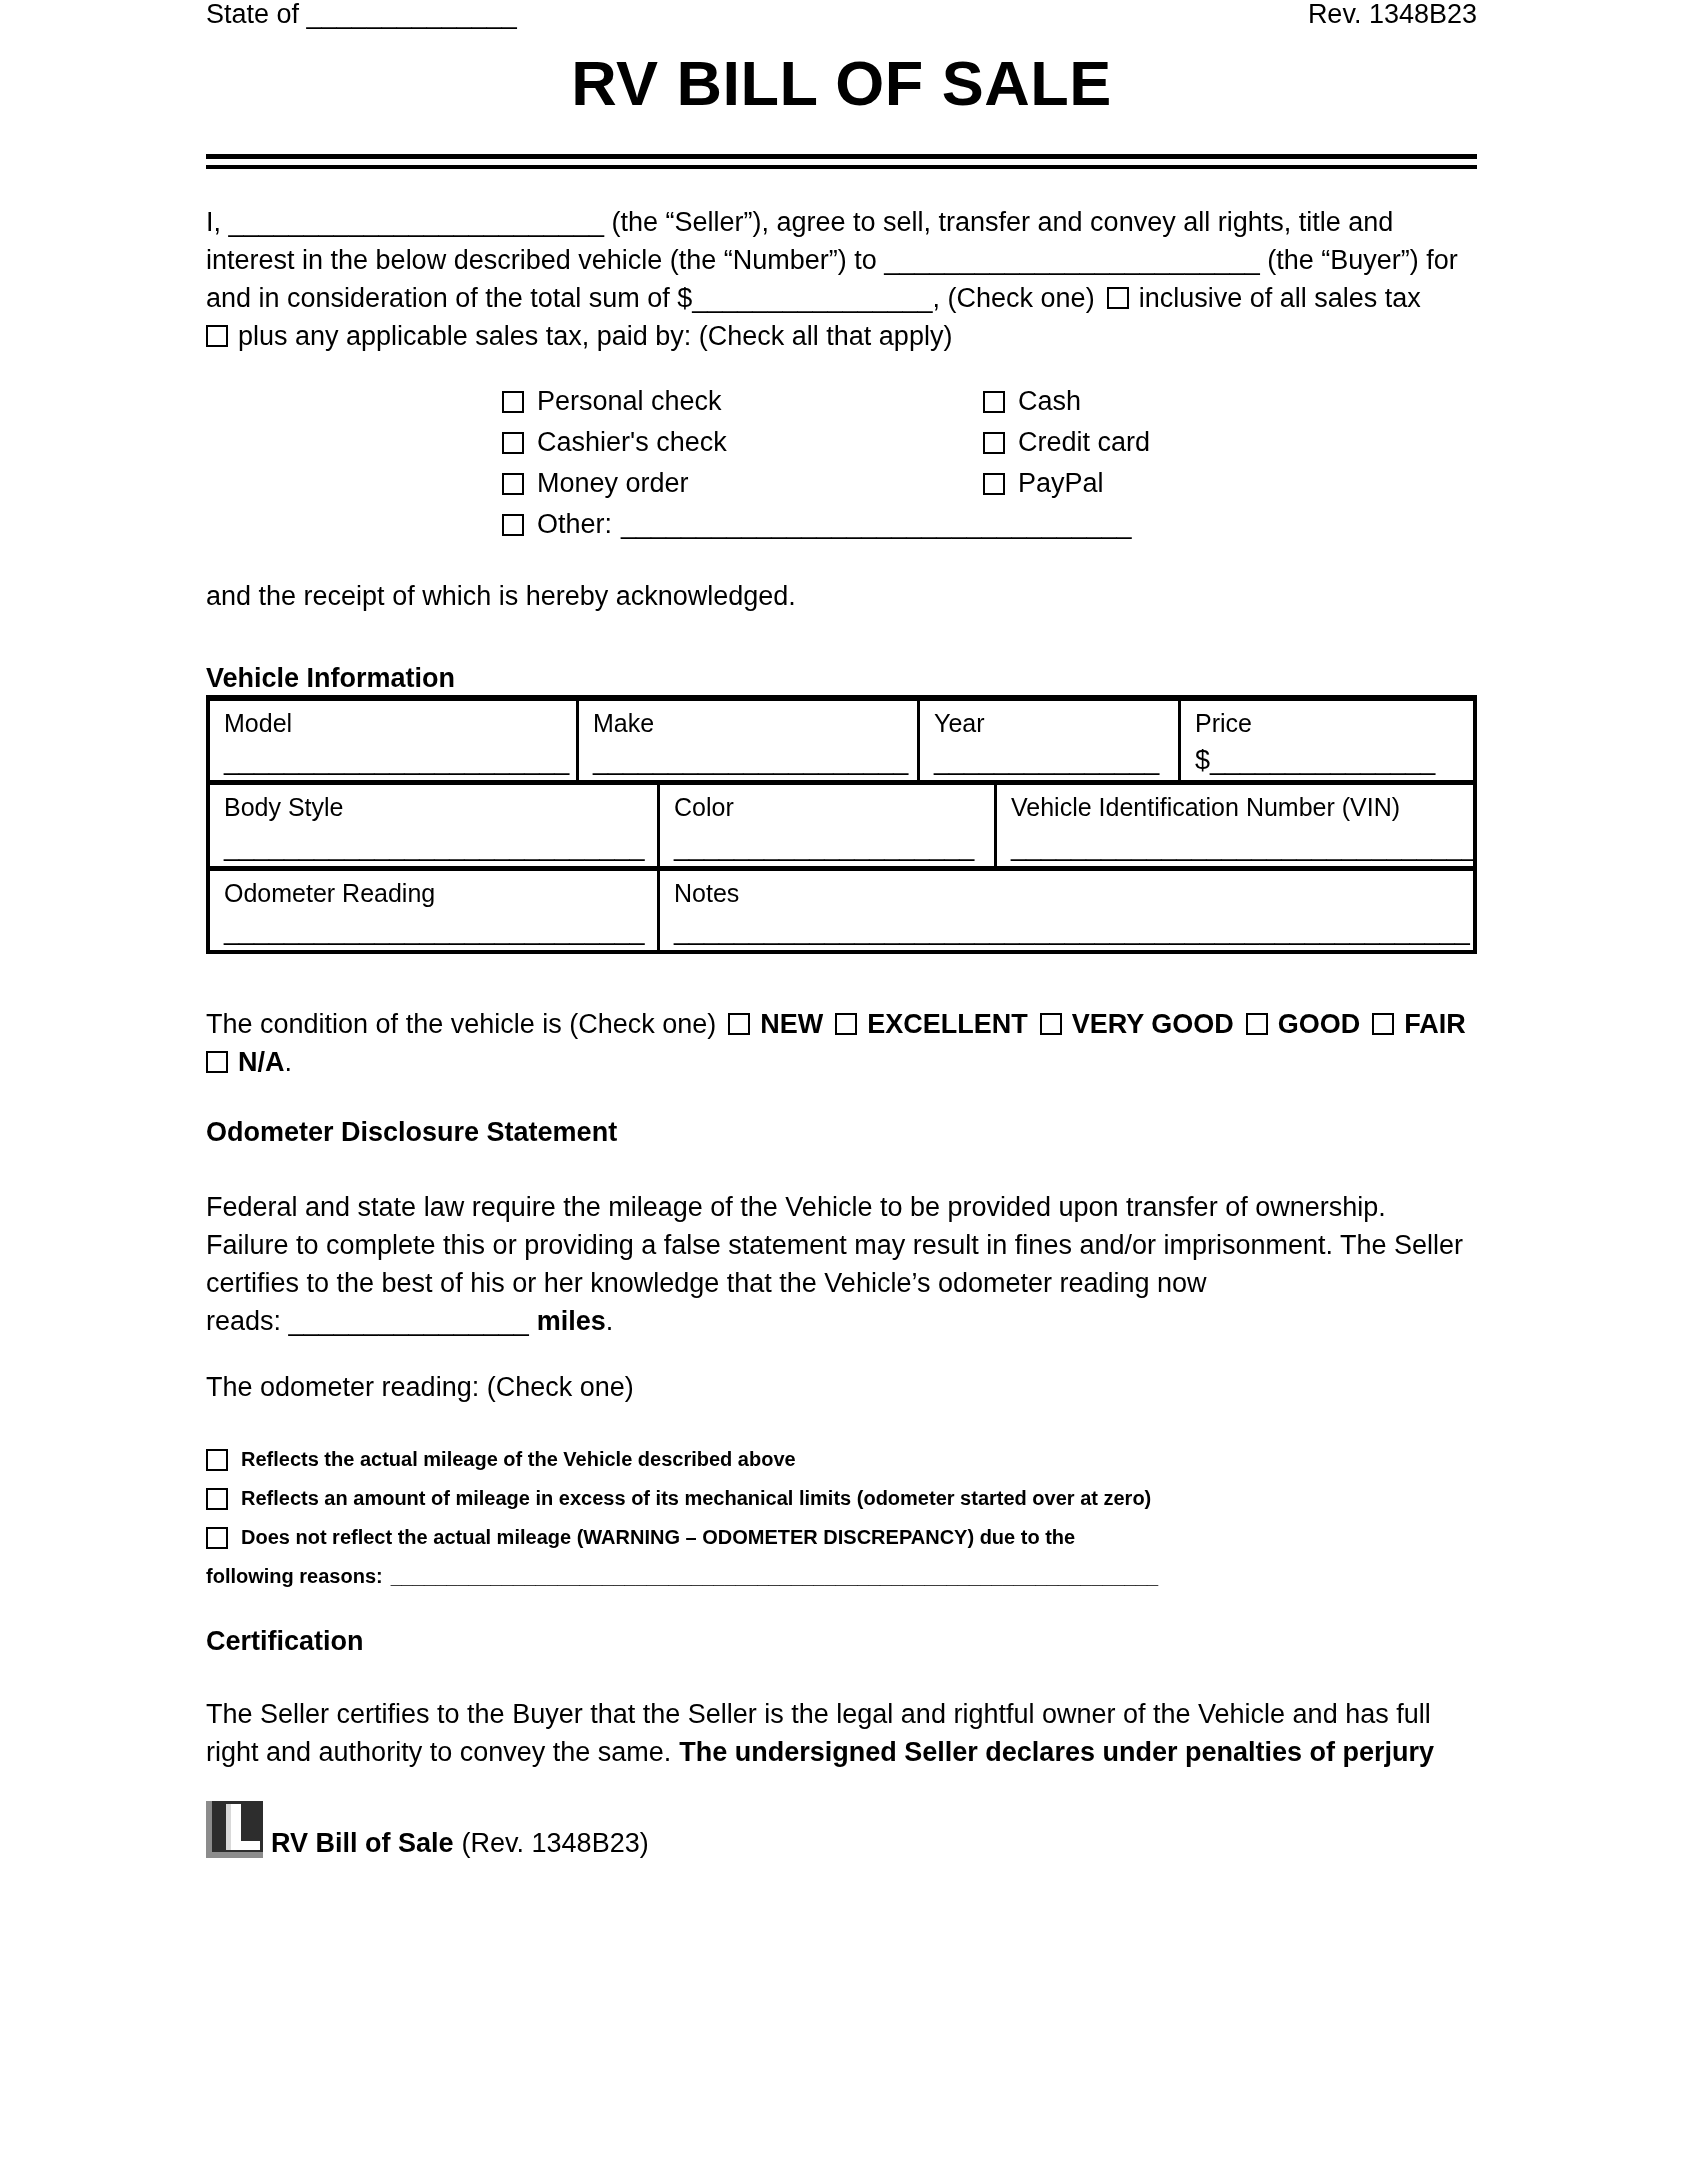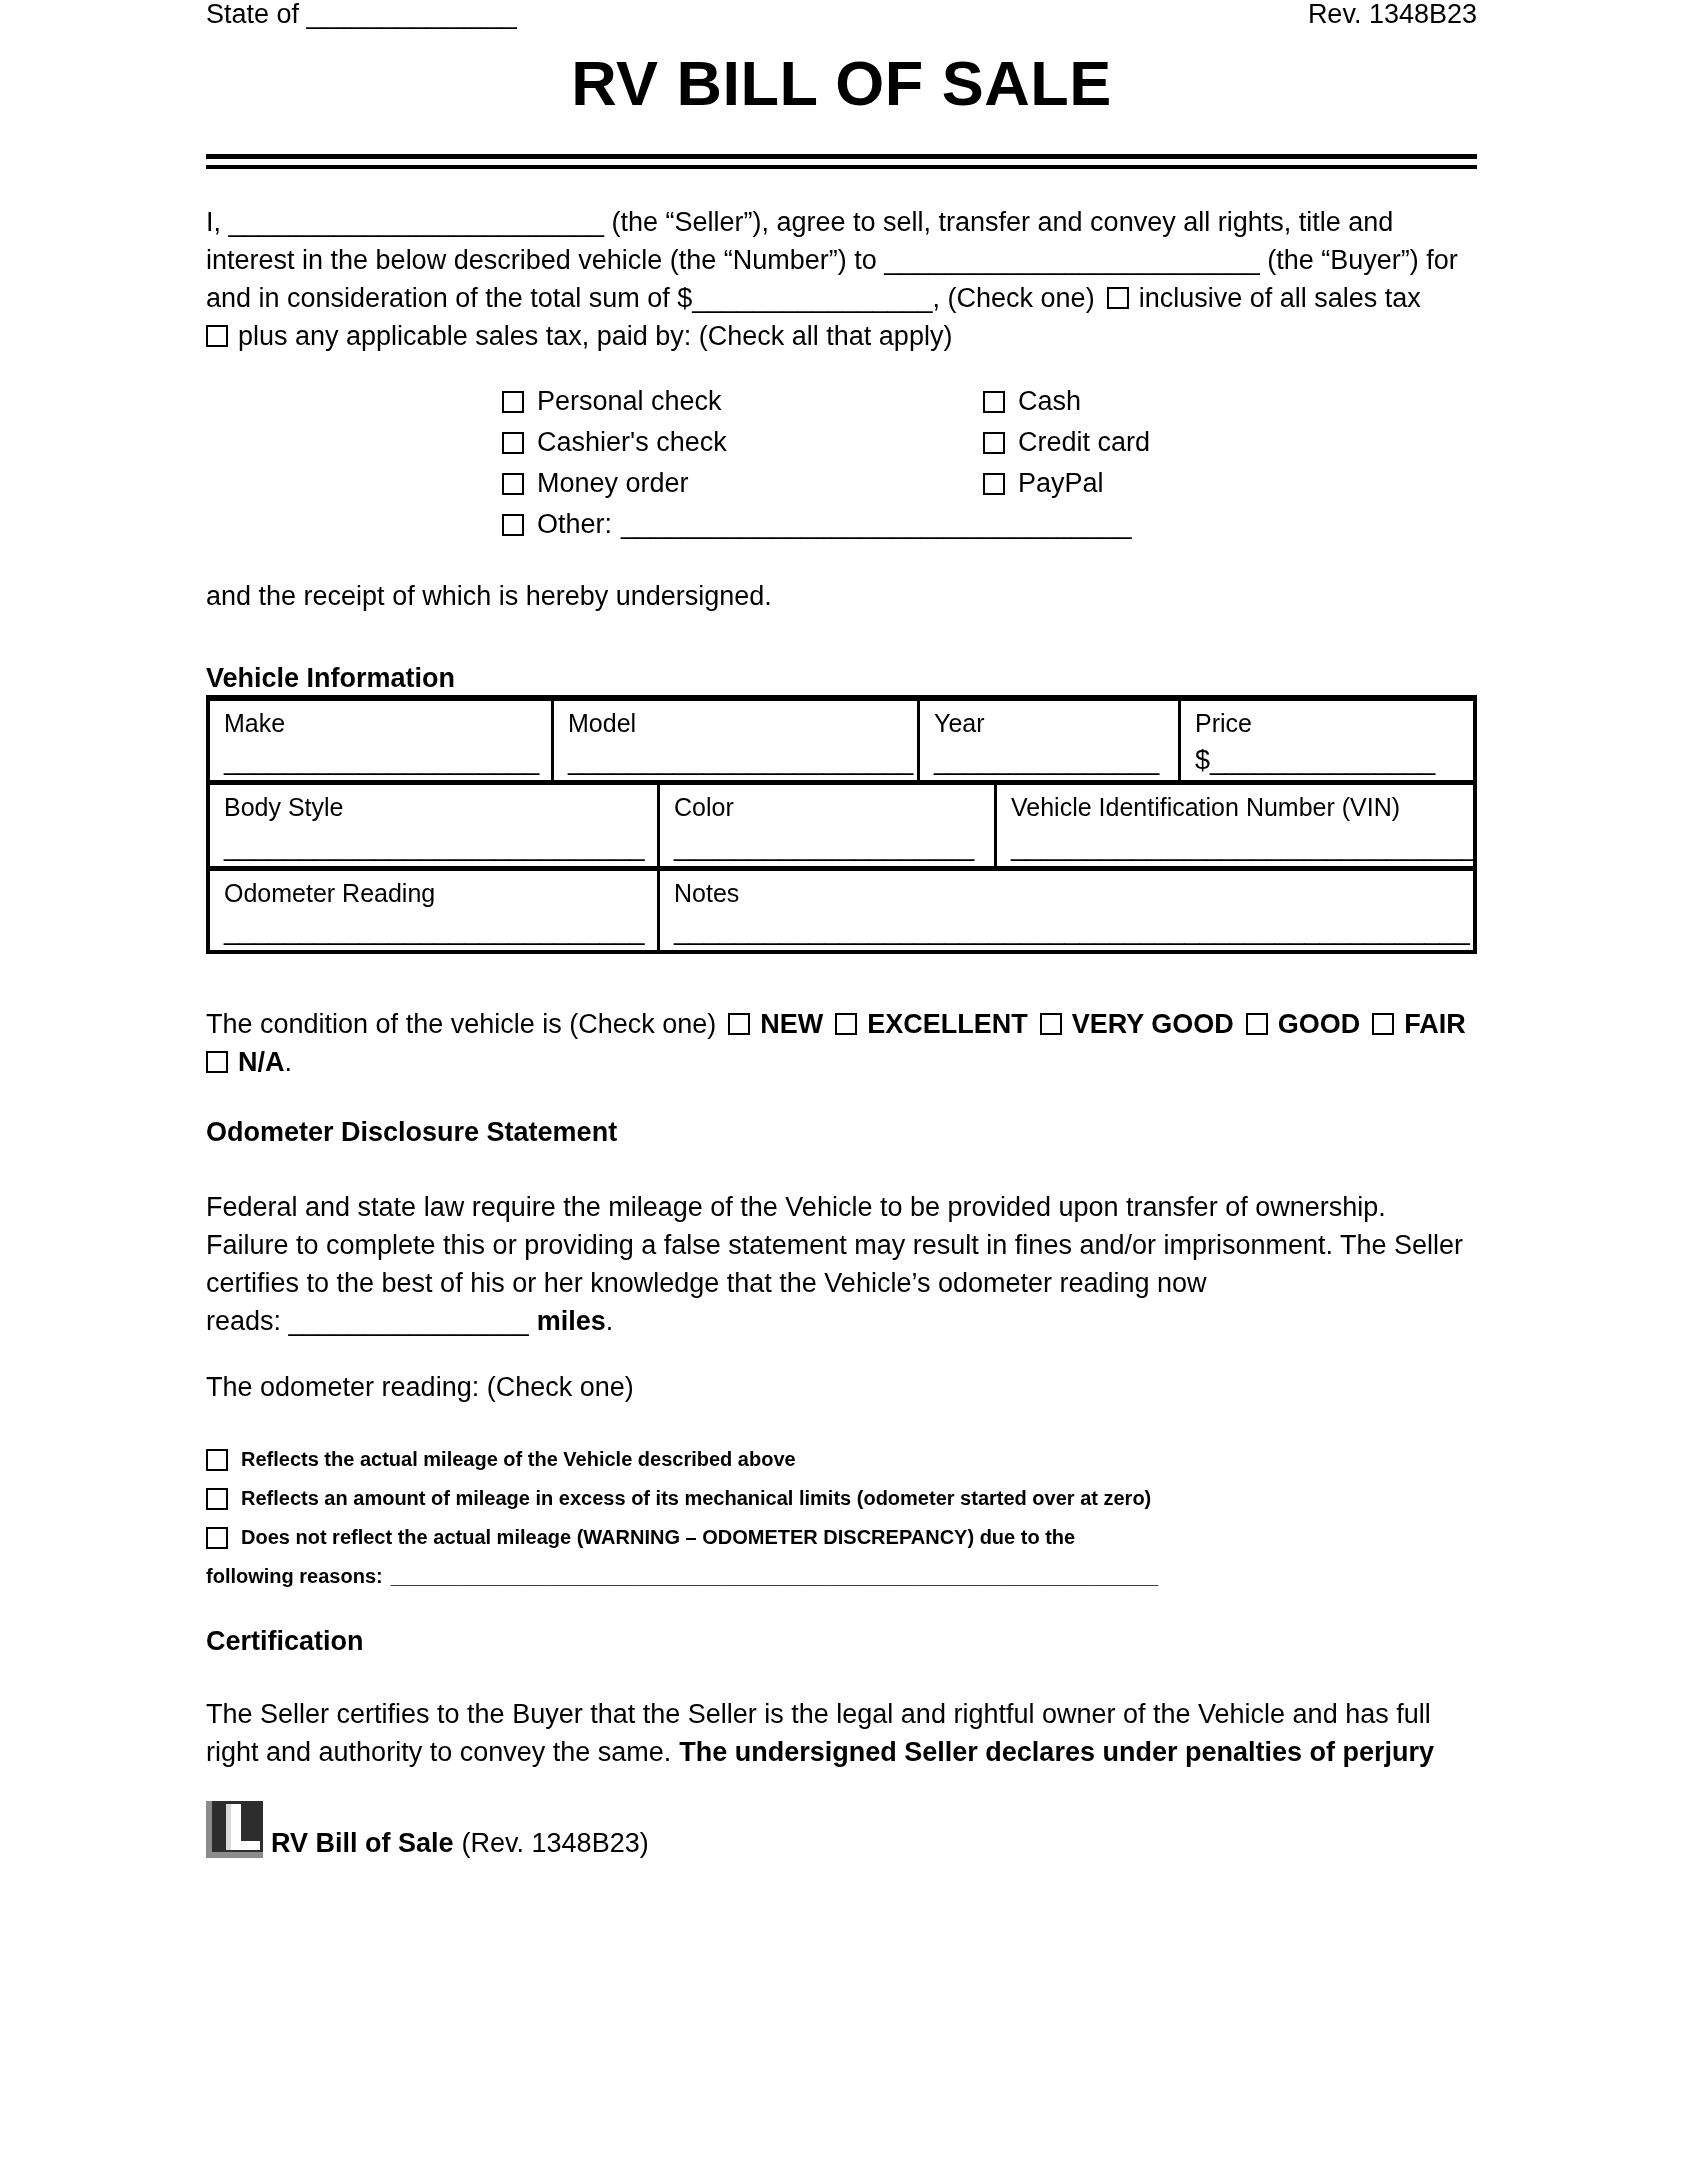--- a/index.html
+++ b/index.html
@@ -148,33 +148,33 @@
       </div>
       <div class="pay-row">
         <div class="pay-c1" style="width:auto;">
           <span class="cbf"></span>
           <span>Other:</span>
           <span class="blank-gap">__________________________________</span>
         </div>
       </div>
     </div>
 
-    <div class="receipt">and the receipt of which is hereby undersigned.</div>
+    <div class="receipt">and the receipt of which is hereby acknowledged.</div>
 
     <div class="sec-heading vi-heading">Vehicle Information</div>
 
     <div class="vtable">
       <div class="vrow vrow1">
+        <div class="vcell" style="width:366px;">
+          <div class="vlabel">Model</div>
+          <div class="vline">_______________________</div>
+        </div>
         <div class="vcell" style="width:341px;">
           <div class="vlabel">Make</div>
           <div class="vline">_____________________</div>
-        </div>
-        <div class="vcell" style="width:366px;">
-          <div class="vlabel">Model</div>
-          <div class="vline">_______________________</div>
         </div>
         <div class="vcell" style="width:261px;">
           <div class="vlabel">Year</div>
           <div class="vline">_______________</div>
         </div>
         <div class="vcell" style="flex:1;">
           <div class="vlabel">Price</div>
           <div class="vline">$_______________</div>
         </div>
       </div>

